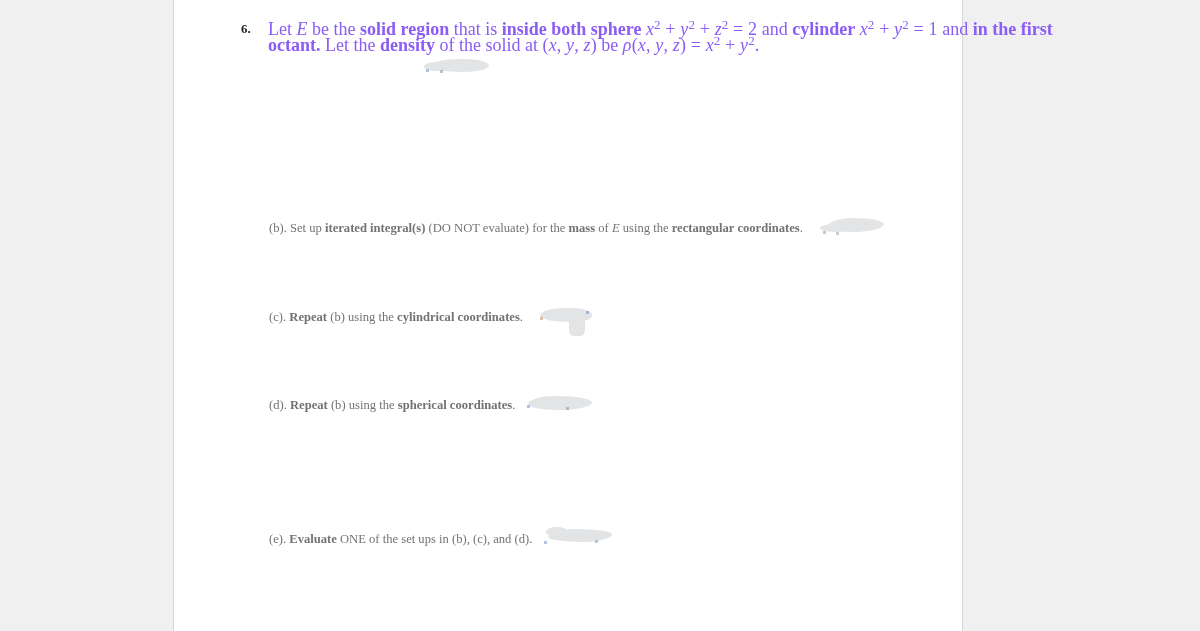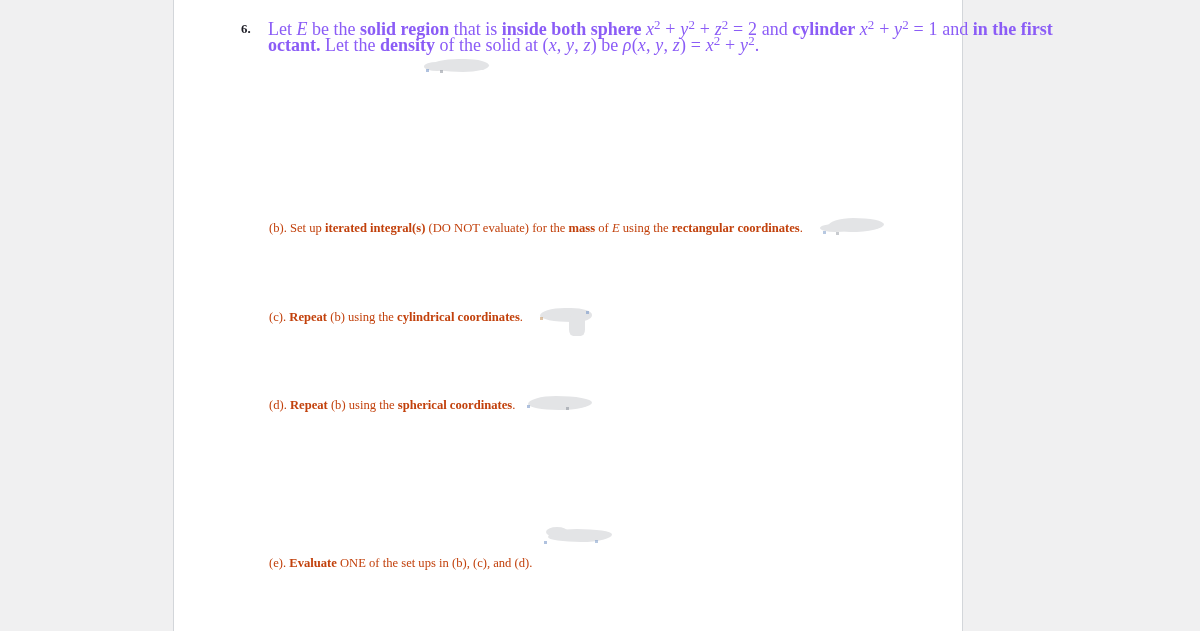--- a/index.html
+++ b/index.html
@@ -82,27 +82,27 @@
     vertical-align: 0.45em;
     line-height: 0;
   }
 
   
   .part {
     position: absolute;
     left: 95px;            
     font-size: 12.6px;
     line-height: 15.5px;
-    color: #c2410c;
+    color: #737373;
     white-space: nowrap;
   }
   .part-b { top: 221px; }
   .part-c { top: 310px; }
   .part-d { top: 398px; }
-  .part-e { top: 556px; }
+  .part-e { top: 532px; }
 
   
   .smudge {
     position: absolute;
     background: #e3e4e6;
     pointer-events: none;
   }
   .smudge.r1 {           
     left: 257px; top: 59px;
     width: 58px; height: 13px;

